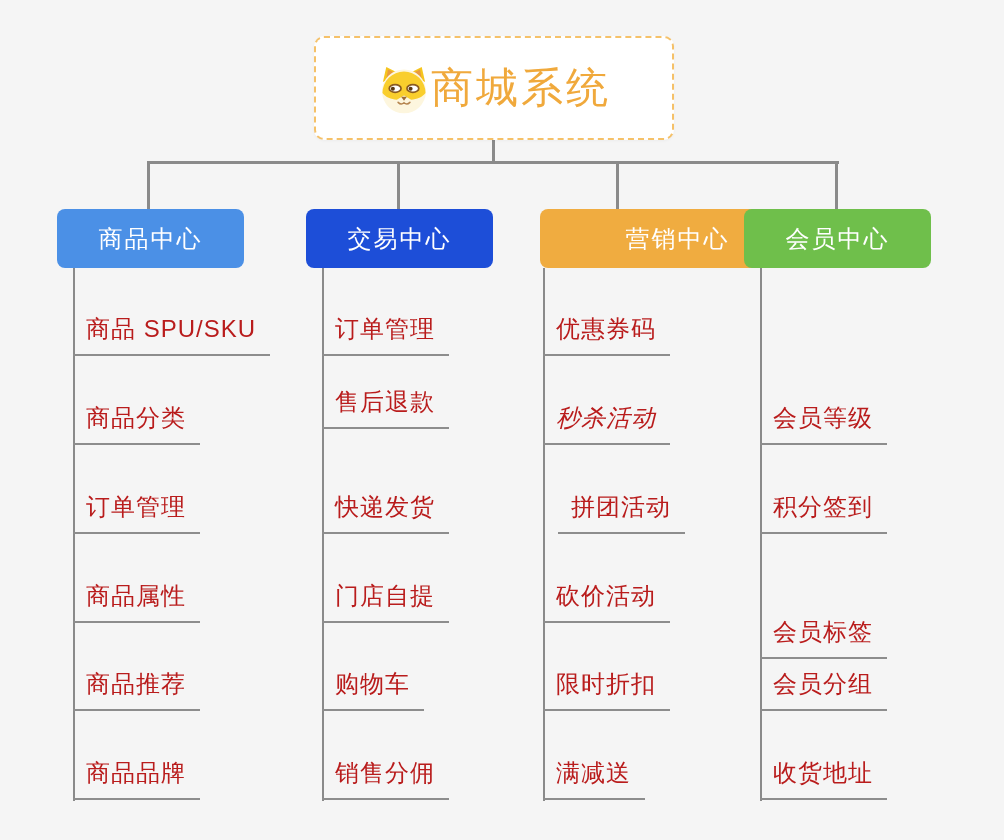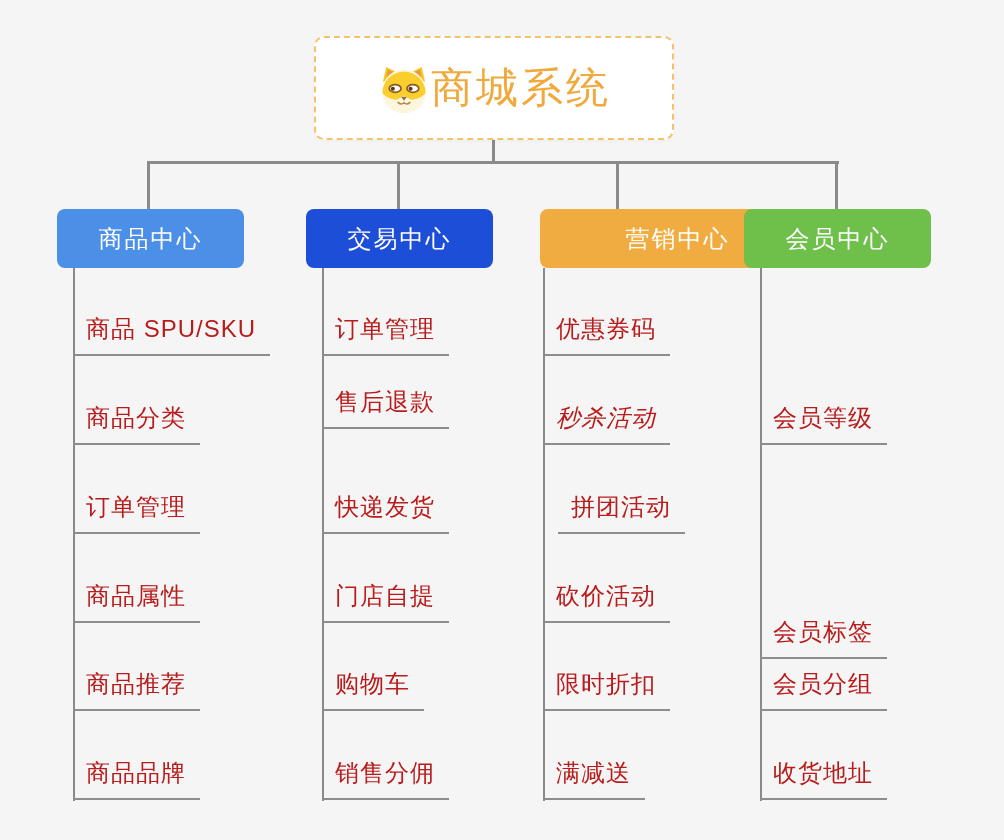--- a/index.html
+++ b/index.html
@@ -134,16 +134,17 @@
     <div class="leaf" style="left: 543px; top: 315px;">优惠券码</div>
     <div class="leaf" style="left: 543px; top: 404px; font-style: italic;">秒杀活动</div>
     <div class="leaf" style="left: 534px; top: 493px; margin-left: 24px;">拼团活动</div>
     <div class="leaf" style="left: 543px; top: 582px;">砍价活动</div>
     <div class="leaf" style="left: 543px; top: 670px;">限时折扣</div>
     <div class="leaf" style="left: 543px; top: 759px;">满减送</div>
     <div class="cline drop" style="left: 835px;"></div>
     <div class="branch-node" style="left: 744px; background: rgb(111, 191, 75);">会员中心</div>
     <div class="cline trunk" style="left: 760px;"></div>
     <div class="leaf" style="left: 760px; top: 404px;">会员等级</div>
+    <div class="leaf" style="left: 760px; top: 493px;">积分签到</div>
     <div class="leaf" style="left: 760px; top: 582px; margin-top: 36px;">会员标签</div>
     <div class="leaf" style="left: 760px; top: 670px;">会员分组</div>
     <div class="leaf" style="left: 760px; top: 759px;">收货地址</div>
   </div>
 
 </body></html>

